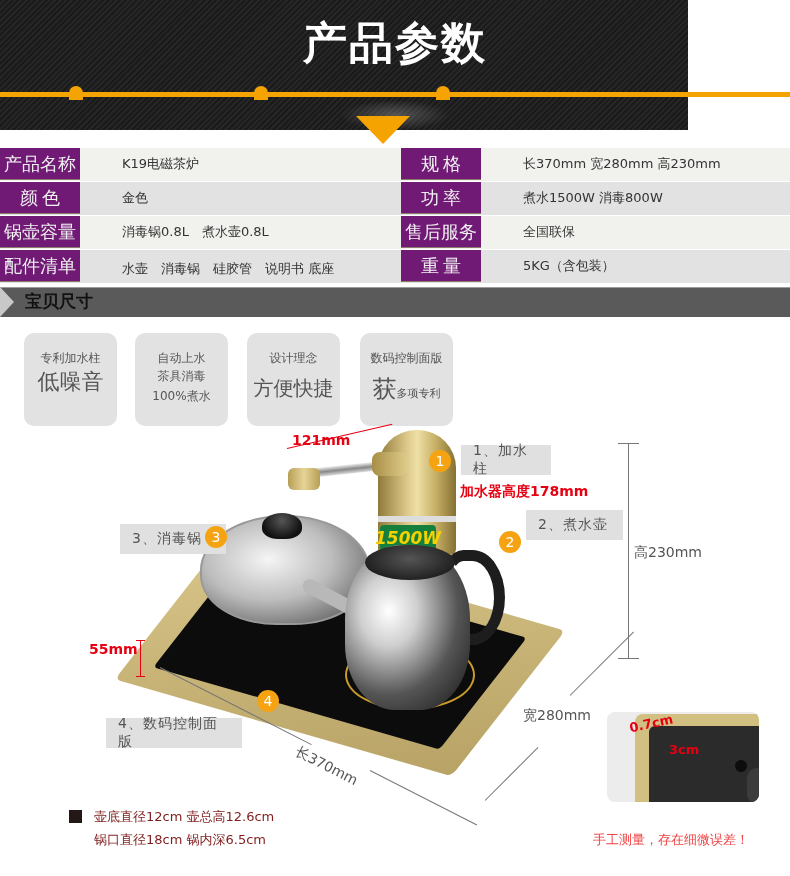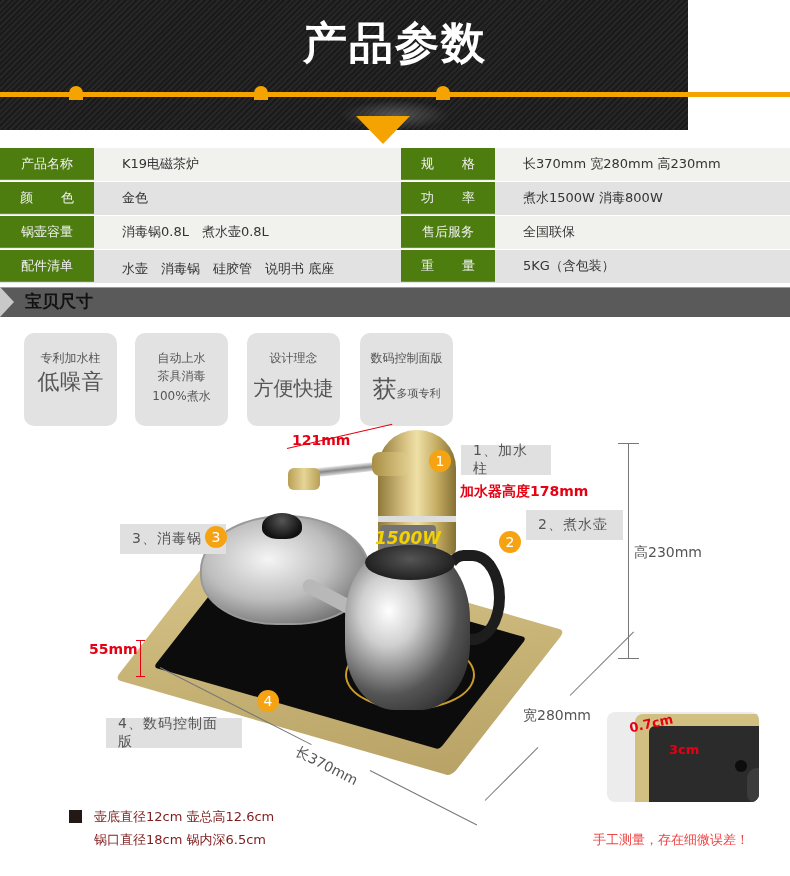--- a/index.html
+++ b/index.html
@@ -24,22 +24,22 @@
   .banner-arrow {
     position: absolute; left: 356px; top: 116px; width: 0; height: 0;
     border-left: 27px solid transparent; border-right: 27px solid transparent;
     border-top: 28px solid #f5a300;
   }
 
   
   .spec-table { position: absolute; left: 0; top: 148px; width: 790px; }
   .spec-row { position: absolute; height: 33px; width: 395px; }
   .spec-label {
-    position: absolute; left: 0; top: 0; width: 94px; height: 32px;
-    background: #4d7c0f; color: #f0f0f0; font-size: 13px;
+    position: absolute; left: 0; top: 0; width: 80px; height: 32px;
+    background: #701a75; color: #f0f0f0; font-size: 18px;
     display: flex; align-items: center; justify-content: center;
     border-bottom: 1px solid #8a7a6a;
   }
   .spec-label.spaced { justify-content: space-between; padding: 0 20px; }
   .spec-value {
     position: absolute; left: 94px; top: 0; height: 32px; right: 0;
     font-size: 13px; color: #333; display: flex; align-items: center; padding-left: 28px;
   }
   .row-light { background: #f1f1ee; }
   .row-dark { background: #e2e2e2; }
@@ -110,21 +110,21 @@
     position: absolute; left: 300px; top: 160px; width: 60px; height: 14px; background: #b8b8b8;
     border-radius: 7px; transform: rotate(28deg);
   }
   .pump-column {
     position: absolute; left: 378px; top: 0px; width: 78px; height: 125px; border-radius: 38px 38px 6px 6px;
     background: linear-gradient(90deg, #8f7a3c 0%, #d9c486 35%, #efe0a6 50%, #c5ad64 75%, #857032 100%);
   }
   .pump-column-band { position: absolute; left: 378px; top: 86px; width: 78px; height: 6px; background: #ddd; }
   .pump-badge {
     position: absolute; left: 380px; top: 95px; width: 56px; height: 26px; color: #f3d200;
-    font-size: 17px; font-weight: bold; font-style: italic; background: #737373; border-radius: 4px;
+    font-size: 17px; font-weight: bold; font-style: italic; background: #15803d; border-radius: 4px;
     display: flex; align-items: center; justify-content: center;
   }
   .pump-arm {
     position: absolute; left: 300px; top: 35px; width: 90px; height: 9px;
     background: linear-gradient(180deg, #eee, #888, #ddd); transform: rotate(-6deg);
   }
   .pump-arm-head {
     position: absolute; left: 288px; top: 38px; width: 32px; height: 22px; border-radius: 6px;
     background: linear-gradient(90deg, #b89f55, #e6d497, #b89f55);
   }

